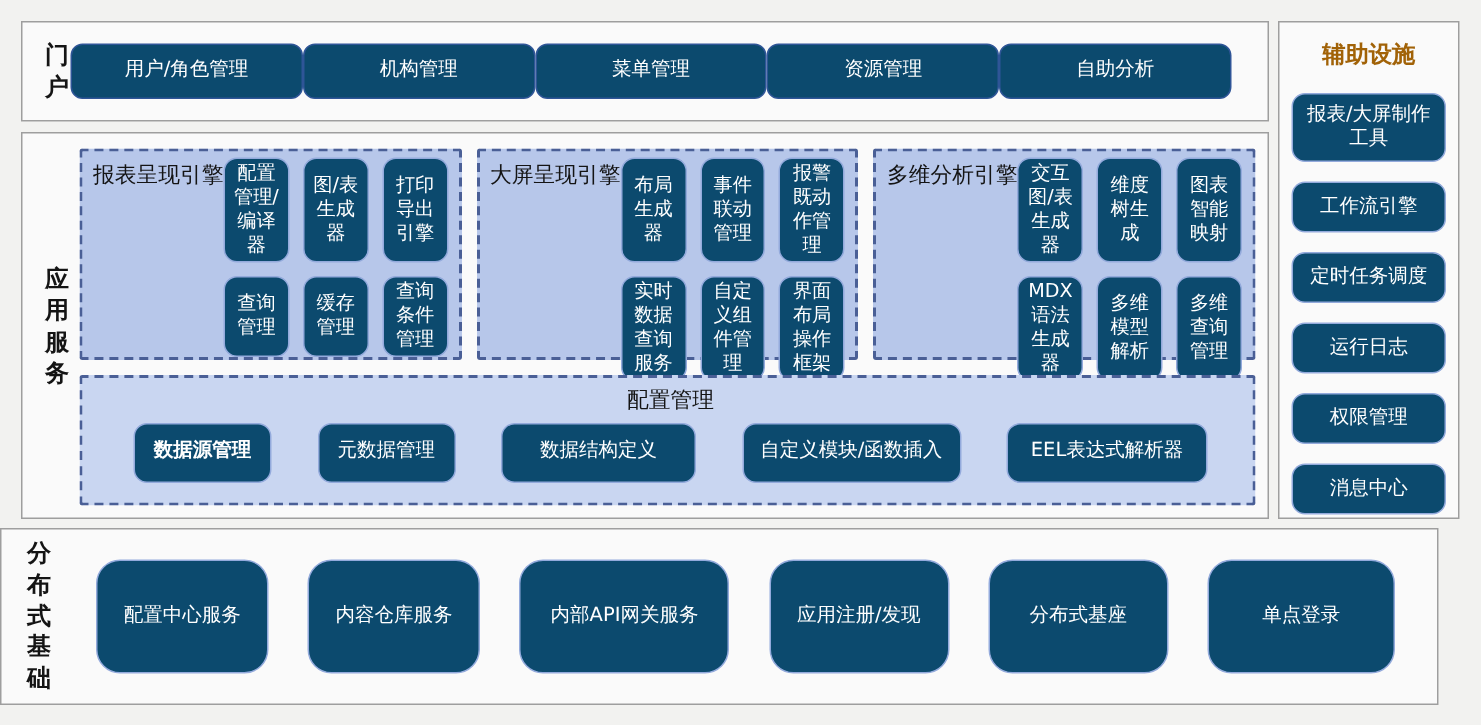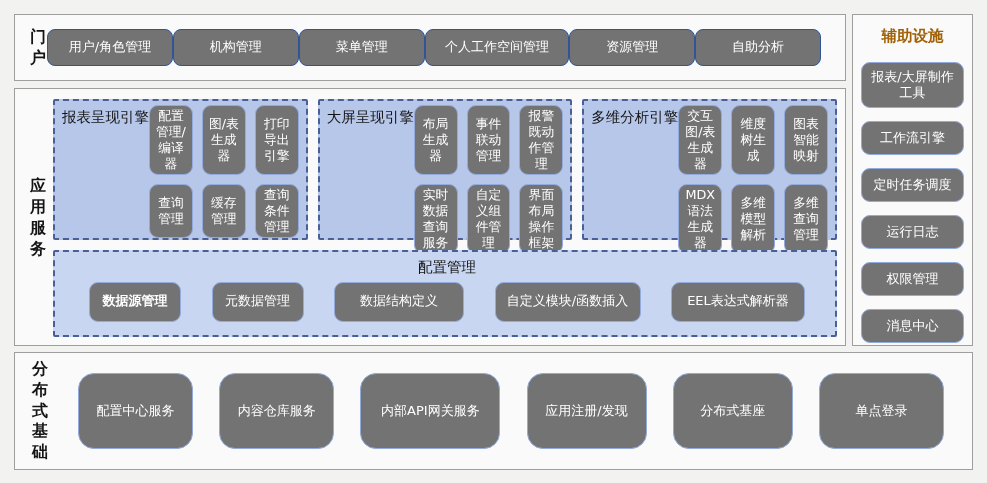--- a/index.html
+++ b/index.html
@@ -12,21 +12,21 @@
   .panel{
     position:absolute;background:#fafafa;border:1.5px solid #9e9e9e;
     box-sizing:border-box;
   }
   .vlabel{
     font-weight:bold;color:#141414;font-size:16px;line-height:1.3;
     width:18px;word-break:break-all;text-align:center;flex:none;
   }
   .btn{
     display:flex;align-items:center;justify-content:center;text-align:center;
-    background:#737373;color:#ffffff;box-sizing:border-box;
+    background:#0c4a6e;color:#ffffff;box-sizing:border-box;
     font-size:13px;line-height:1.25;cursor:default;
   }
   .btn-dark{border:1.6px solid #2f5597;border-radius:8px;}
   .btn-soft{border:1.6px solid #93aadc;border-radius:9px;}
   
   .panel-portal{left:14px;top:14px;width:832px;height:67px;display:flex;align-items:center;padding:0 24px 0 14px;}
   .panel-portal .btn{flex:1;height:37px;padding:0 4px;}
   .panel-portal .btn.wide{flex:1.16;}
   
   .panel-app{left:14px;top:88px;width:832px;height:258px;display:flex;padding:10px 8px 8px 14px;}
@@ -47,35 +47,34 @@
   .config-title{font-size:14.5px;color:#141414;text-align:center;height:22px;line-height:22px;flex:none;}
   .config-row{flex:1;display:flex;align-items:center;justify-content:space-between;}
   .config-row .btn{height:40px;padding:0 10px;}
   .cfg-w1{width:92px;font-weight:bold;} .cfg-w2{width:92px;} .cfg-w3{width:130px;} .cfg-w4{width:146px;} .cfg-w5{width:134px;}
   
   .panel-aux{left:852px;top:14px;width:121px;height:332px;display:flex;flex-direction:column;padding:8px 8px 10px 8px;gap:13px;}
   .aux-title{font-weight:bold;font-size:15.5px;color:#a16207;text-align:center;height:26px;line-height:26px;flex:none;}
   .panel-aux .btn{width:100%;min-height:34px;padding:3px 4px;flex:none;}
   .panel-aux .btn.tall{min-height:46px;}
   
-  .panel-found{left:14px;top:352px;width:959px;height:118px;display:flex;align-items:center;padding:0 28px 0 16px;}
+  .panel-found{left:0;top:352px;width:959px;height:118px;display:flex;align-items:center;padding:0 28px 0 16px;}
   .found-label{margin-right:14px;}
   .found-row{flex:1;display:flex;align-items:center;justify-content:space-between;}
   .found-row .btn{height:76px;border-radius:16px;padding:0 6px;margin-left:15px;}
   .fnd-w1{width:115px;} .fnd-w2{width:115px;} .fnd-w3{width:140px;} .fnd-w4{width:120px;} .fnd-w5{width:120px;} .fnd-w6{width:125px;}
 </style>
 </head>
 <body>
 
 <div class="panel panel-portal">
   <div class="vlabel">门户</div>
   <div class="btn btn-dark">用户/角色管理</div>
   <div class="btn btn-dark">机构管理</div>
   <div class="btn btn-dark">菜单管理</div>
-  <div class="btn btn-dark wide">个人工作空间管理</div>
   <div class="btn btn-dark">资源管理</div>
   <div class="btn btn-dark">自助分析</div>
 </div>
 
 <div class="panel panel-app">
   <div class="app-label">
     <div class="vlabel">应用服务</div>
   </div>
   <div class="app-content">
     <div class="engine-row">

